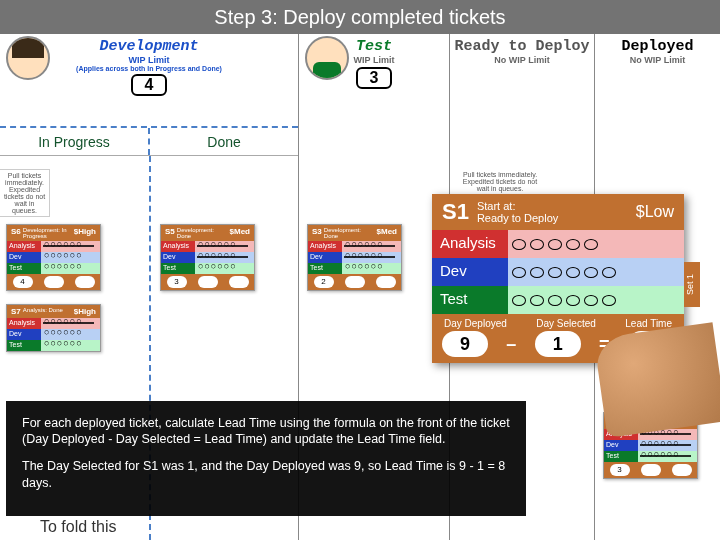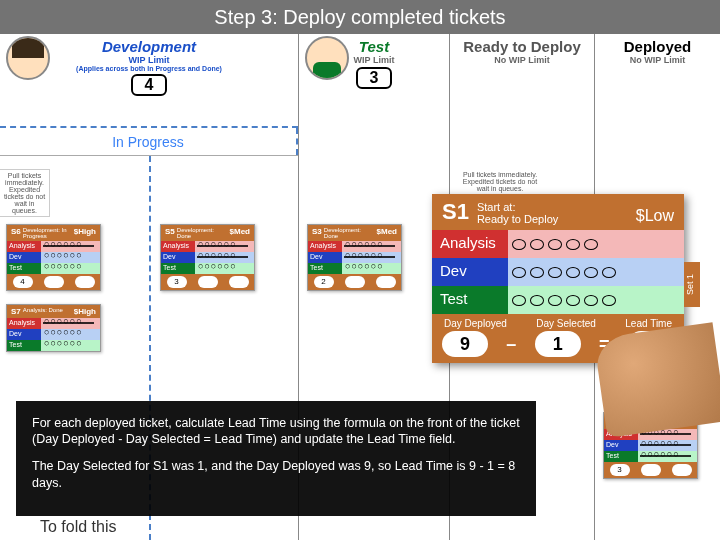--- a/index.html
+++ b/index.html
@@ -7,33 +7,33 @@
   .title-bar { height: 34px; background: #737373; color: #fff; font-size: 20px; text-align: center; line-height: 34px; }
   .board { position: absolute; top: 34px; left: 0; right: 0; bottom: 0; background: #fff; }
 
   .col { position: absolute; top: 0; bottom: 0; border-right: 1px solid #888; }
   .col-dev  { left: 0;    width: 299px; }
   .col-test { left: 299px; width: 151px; }
   .col-ready{ left: 450px; width: 145px; }
   .col-deploy{ left: 595px; width: 125px; border-right: none; }
 
   .col-head { text-align: center; padding: 4px 2px 2px; position: relative; height: 92px; }
-  .col-title { font-weight: bold; font-size: 15px; }
+  .col-title { font-weight: bold; font-size: 15px; font-family: Liberation Mono, monospace; }
   .dev-title { color: #1a4fc8; font-style: italic; }
   .test-title { color: #0a7a2a; font-style: italic; }
   .sub { font-size: 9px; color: #666; font-weight: bold; }
   .sub-dev { color: #1a4fc8; }
   .limit { display: inline-block; border: 2px solid #000; border-radius: 6px; padding: 0 12px; font-size: 16px; font-weight: bold; background:#fff; margin-top:2px;}
   .avatar { position:absolute; left:6px; top:2px; width:44px; height:44px; border-radius:50%; border:2px solid #888; background:#ffe0bd; overflow:hidden; }
   .avatar.dev::after{content:"";position:absolute;top:-4px;left:4px;right:4px;height:24px;background:#3a2a18;border-radius:50% 50% 0 0;}
   .avatar.test{background:#ffe0bd;}
   .avatar.test::before{content:"";position:absolute;bottom:-2px;left:6px;right:6px;height:18px;background:#0a7a2a;border-radius:6px 6px 0 0;}
 
   .dev-sub { position: absolute; top: 92px; left:0; right:0; height: 30px; border-top:2px dashed #4a7fc8; border-bottom:1px solid #aaa; display:flex; }
-  .dev-sub div{ flex:1; text-align:center; font-size:14px; color:#3b82f6; line-height:28px;}
+  .dev-sub div{ flex:1; text-align:center; font-size:14px; color:#14532d; line-height:28px;}
   .dev-sub div:first-child{border-right:2px dashed #4a7fc8;}
   .dev-sep { position:absolute; left:149px; top:122px; bottom:0; border-right:2px dashed #4a7fc8;}
 
   .note { font-size:7px; color:#555; background:#fff; padding:2px; }
   .note1{position:absolute; left:0; top:135px; width:50px; border:1px solid #ccc; border-left:none; text-align:center;}
   .note2{position:absolute; left:455px; top:135px; width:90px; text-align:center;}
 
   
   .card { position:absolute; width:95px; background:#fff; border:1px solid #999; box-shadow:1px 1px 3px rgba(0,0,0,.3); font-size:8px;}
   .card-head{background:#c07030;color:#fff;padding:2px 4px;display:flex;justify-content:space-between;font-weight:bold;}
@@ -44,39 +44,39 @@
   .row-ana .row-label{background:#d03030;} .row-ana .row-dots{background:#f4b8b8;}
   .row-dev .row-label{background:#2040c0;} .row-dev .row-dots{background:#b8d0f4;}
   .row-test .row-label{background:#0a7a2a;} .row-test .row-dots{background:#b8f4c8;}
   .dots::before{content:"○○○○○○";position:absolute;left:3px;top:-2px;letter-spacing:1px;font-size:9px;color:#000;}
   .struck::after{content:"";position:absolute;left:2px;right:6px;top:4px;border-top:2px solid #000;opacity:.8;}
   .card-foot{display:flex;justify-content:space-around;padding:2px 0;background:#c07030;}
   .pill{background:#fff;border-radius:8px;width:20px;height:12px;font-size:8px;text-align:center;line-height:12px;}
 
   
   .big { position:absolute; left:432px; top:160px; width:252px; background:#fff; box-shadow:3px 3px 8px rgba(0,0,0,.45); }
-  .big-head{background:#c07030;color:#fff;padding:5px 10px;display:flex;align-items:flex-end;}
+  .big-head{background:#c07030;color:#fff;padding:5px 10px;display:flex;align-items:center;}
   .big-id{font-size:22px;font-weight:bold;margin-right:8px;}
   .big-start{font-size:11px;line-height:1.1;flex:1;}
   .big-cost{font-size:16px;}
   .big-row{display:flex;height:28px;}
   .big-lab{width:76px;color:#fff;font-size:15px;padding:4px 8px;}
   .big-dot{flex:1;display:flex;align-items:center;padding:0 4px;gap:4px;}
   .c{width:14px;height:11px;border:1.5px solid #000;border-radius:50%;}
   .br-ana{background:#f4b8b8;} .br-dev{background:#b8d0f4;} .br-test{background:#b8f4c8;}
   .bl-ana{background:#d03030;} .bl-dev{background:#2040c0;} .bl-test{background:#0a7a2a;}
   .big-foot{background:#c07030;color:#fff;padding:4px 6px;}
   .big-flab{display:flex;font-size:10px;justify-content:space-between;padding:0 6px;}
   .big-pills{display:flex;align-items:center;justify-content:space-between;padding:2px 4px;}
   .bpill{background:#fff;color:#000;border-radius:14px;width:46px;height:26px;font-size:18px;font-weight:bold;text-align:center;line-height:26px;}
   .op{color:#fff;font-size:18px;font-weight:bold;}
   .side-tab{position:absolute;right:-16px;top:40%;width:16px;background:#c07030;color:#fff;font-size:9px;text-align:center;padding:12px 1px;writing-mode:vertical-rl;transform:rotate(180deg);}
 
   
-  .explain{position:absolute;left:16px;bottom:24px;width:520px;background:rgba(0,0,0,.92);color:#fff;font-size:12.5px;line-height:1.35;padding:14px 16px;}
+  .explain{position:absolute;left:6px;bottom:24px;width:520px;background:rgba(0,0,0,.92);color:#fff;font-size:12.5px;line-height:1.35;padding:14px 16px;}
   .explain p{margin-bottom:10px;}
 
   .hand{position:absolute;right:0;bottom:110px;width:120px;height:100px;background:radial-gradient(circle at 30% 30%,#e0a878,#b07848);border-radius:30% 0 0 10%;transform:rotate(-8deg);}
   .fold{position:absolute;left:40px;bottom:4px;font-size:16px;color:#333;}
 </style>
 </head>
 <body>
 
 <div class="title-bar">Step 3: Deploy completed tickets</div>
 
@@ -85,20 +85,21 @@
   <div class="col col-dev">
     <div class="col-head">
       <div class="avatar dev"></div>
       <div class="col-title dev-title">Development</div>
       <div class="sub sub-dev">WIP Limit</div>
       <div class="sub sub-dev" style="font-size:7px;">(Applies across both In Progress and Done)</div>
       <div class="limit">4</div>
     </div>
     <div class="dev-sub">
       <div>In Progress</div>
+      <div>Done</div>
     </div>
     <div class="dev-sep"></div>
   </div>
 
   <div class="col col-test">
     <div class="col-head">
       <div class="avatar test"></div>
       <div class="col-title test-title">Test</div>
       <div class="sub">WIP Limit</div>
       <div class="limit">3</div>

